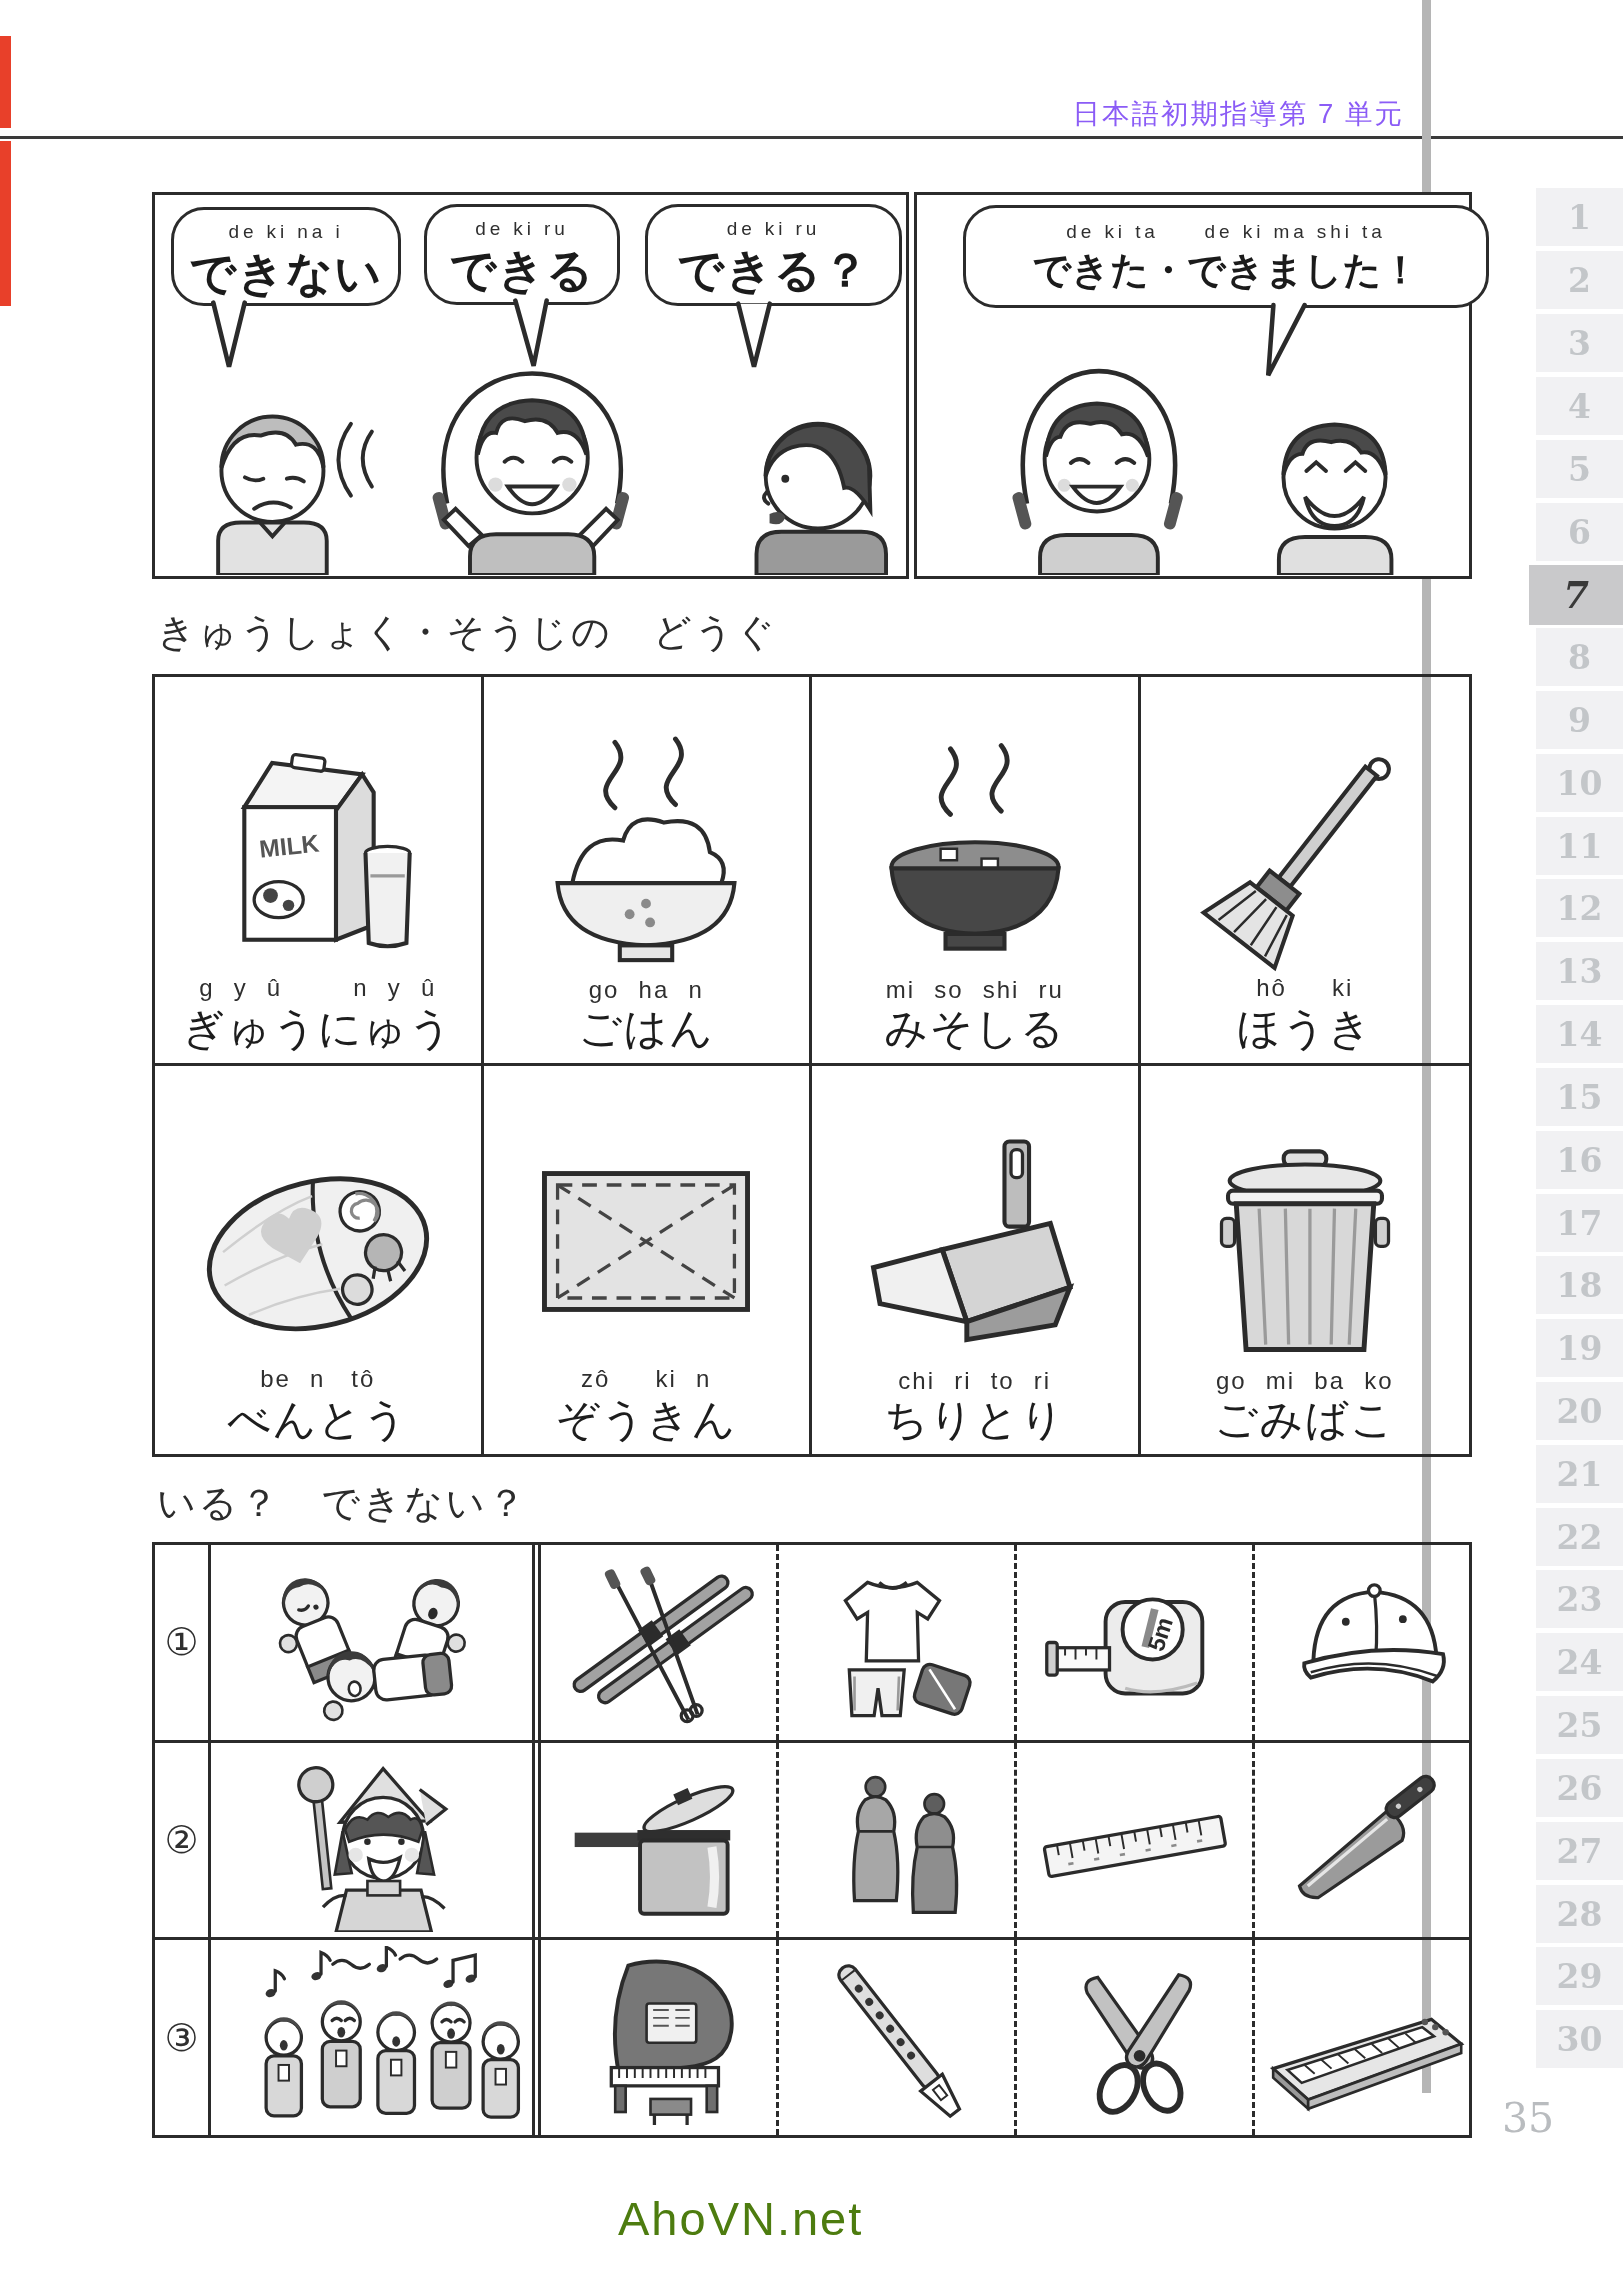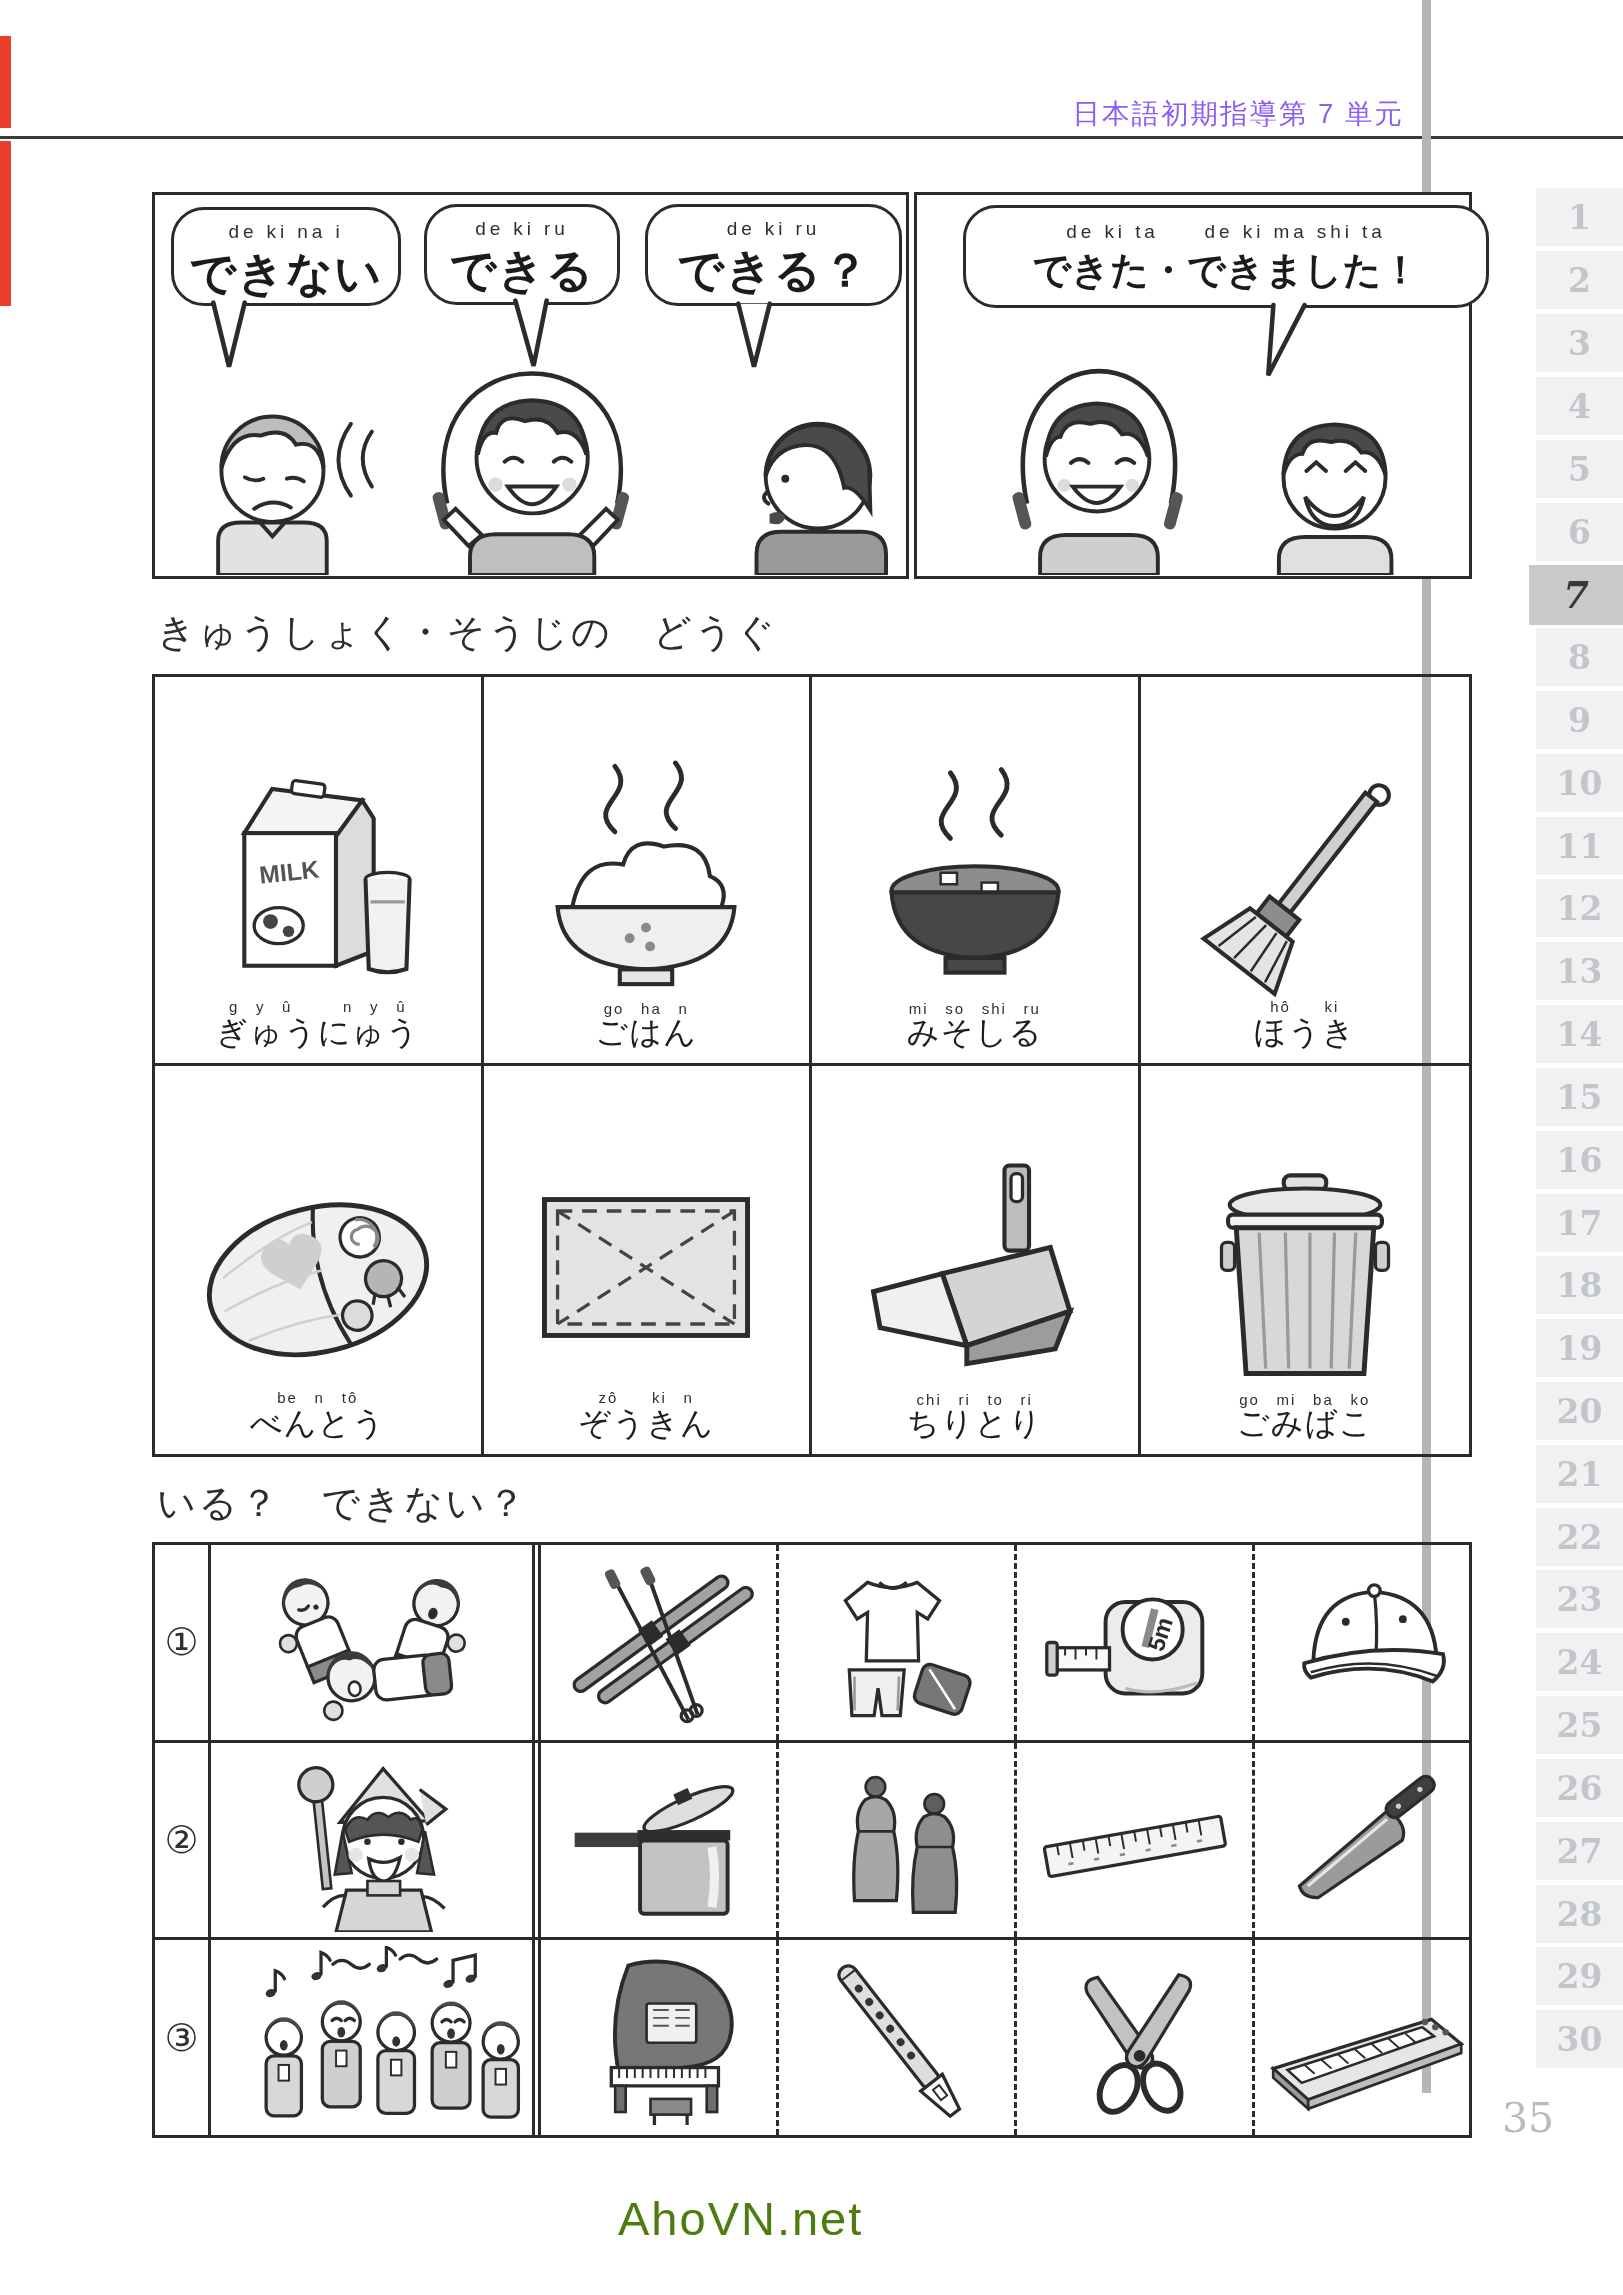--- a/index.html
+++ b/index.html
@@ -33,22 +33,22 @@
   .figures{position:absolute;z-index:2;}
 
   
   .section-heading{position:absolute;left:157px;font-size:38px;color:#2c2c2c;letter-spacing:2.6px;}
   .tools-grid{position:absolute;left:152px;top:674px;width:1320px;height:783px;box-sizing:border-box;
        border:3.9px solid #2b2b2b;display:grid;grid-template-columns:repeat(4,1fr);grid-template-rows:1fr 1fr;}
   .tool-cell{border-right:3.3px solid #2b2b2b;border-bottom:3.3px solid #2b2b2b;display:flex;flex-direction:column;
        align-items:center;justify-content:flex-end;padding-bottom:9.2px;box-sizing:border-box;overflow:hidden;}
   .tool-cell:nth-child(4n){border-right:none;}
   .tool-cell:nth-child(n+5){border-bottom:none;}
-  .tool-romaji{font-size:15px;letter-spacing:2px;word-spacing:10.5px;color:#2f2f2f;white-space:pre;}
-  .tool-kana{font-size:32px;color:#1d1d1d;letter-spacing:1.3px;line-height:1.15;white-space:nowrap;font-family:Liberation Mono, monospace;}
+  .tool-romaji{font-size:24px;letter-spacing:2px;word-spacing:10.5px;color:#2f2f2f;white-space:pre;}
+  .tool-kana{font-size:43px;color:#1d1d1d;letter-spacing:1.3px;line-height:1.15;white-space:nowrap;}
 
   
   .quiz-table{position:absolute;left:152px;top:1542px;width:1320px;height:596px;box-sizing:border-box;
        border:3.9px solid #2b2b2b;display:flex;flex-direction:column;}
   .quiz-row{flex:1;display:flex;border-bottom:3.3px solid #2b2b2b;min-height:0;}
   .quiz-row:last-child{border-bottom:none;}
   .q-num{width:56px;flex:0 0 auto;border-right:3.3px solid #2b2b2b;display:flex;align-items:center;justify-content:center;
        font-size:38px;color:#2f2f2f;box-sizing:border-box;}
   .q-scene{width:330px;flex:0 0 auto;border-right:9.2px double #2b2b2b;display:flex;align-items:center;justify-content:center;box-sizing:border-box;overflow:hidden;}
   .q-item{width:238px;flex:0 0 auto;border-right:3.3px dashed #2b2b2b;display:flex;align-items:center;justify-content:center;box-sizing:border-box;overflow:hidden;}

